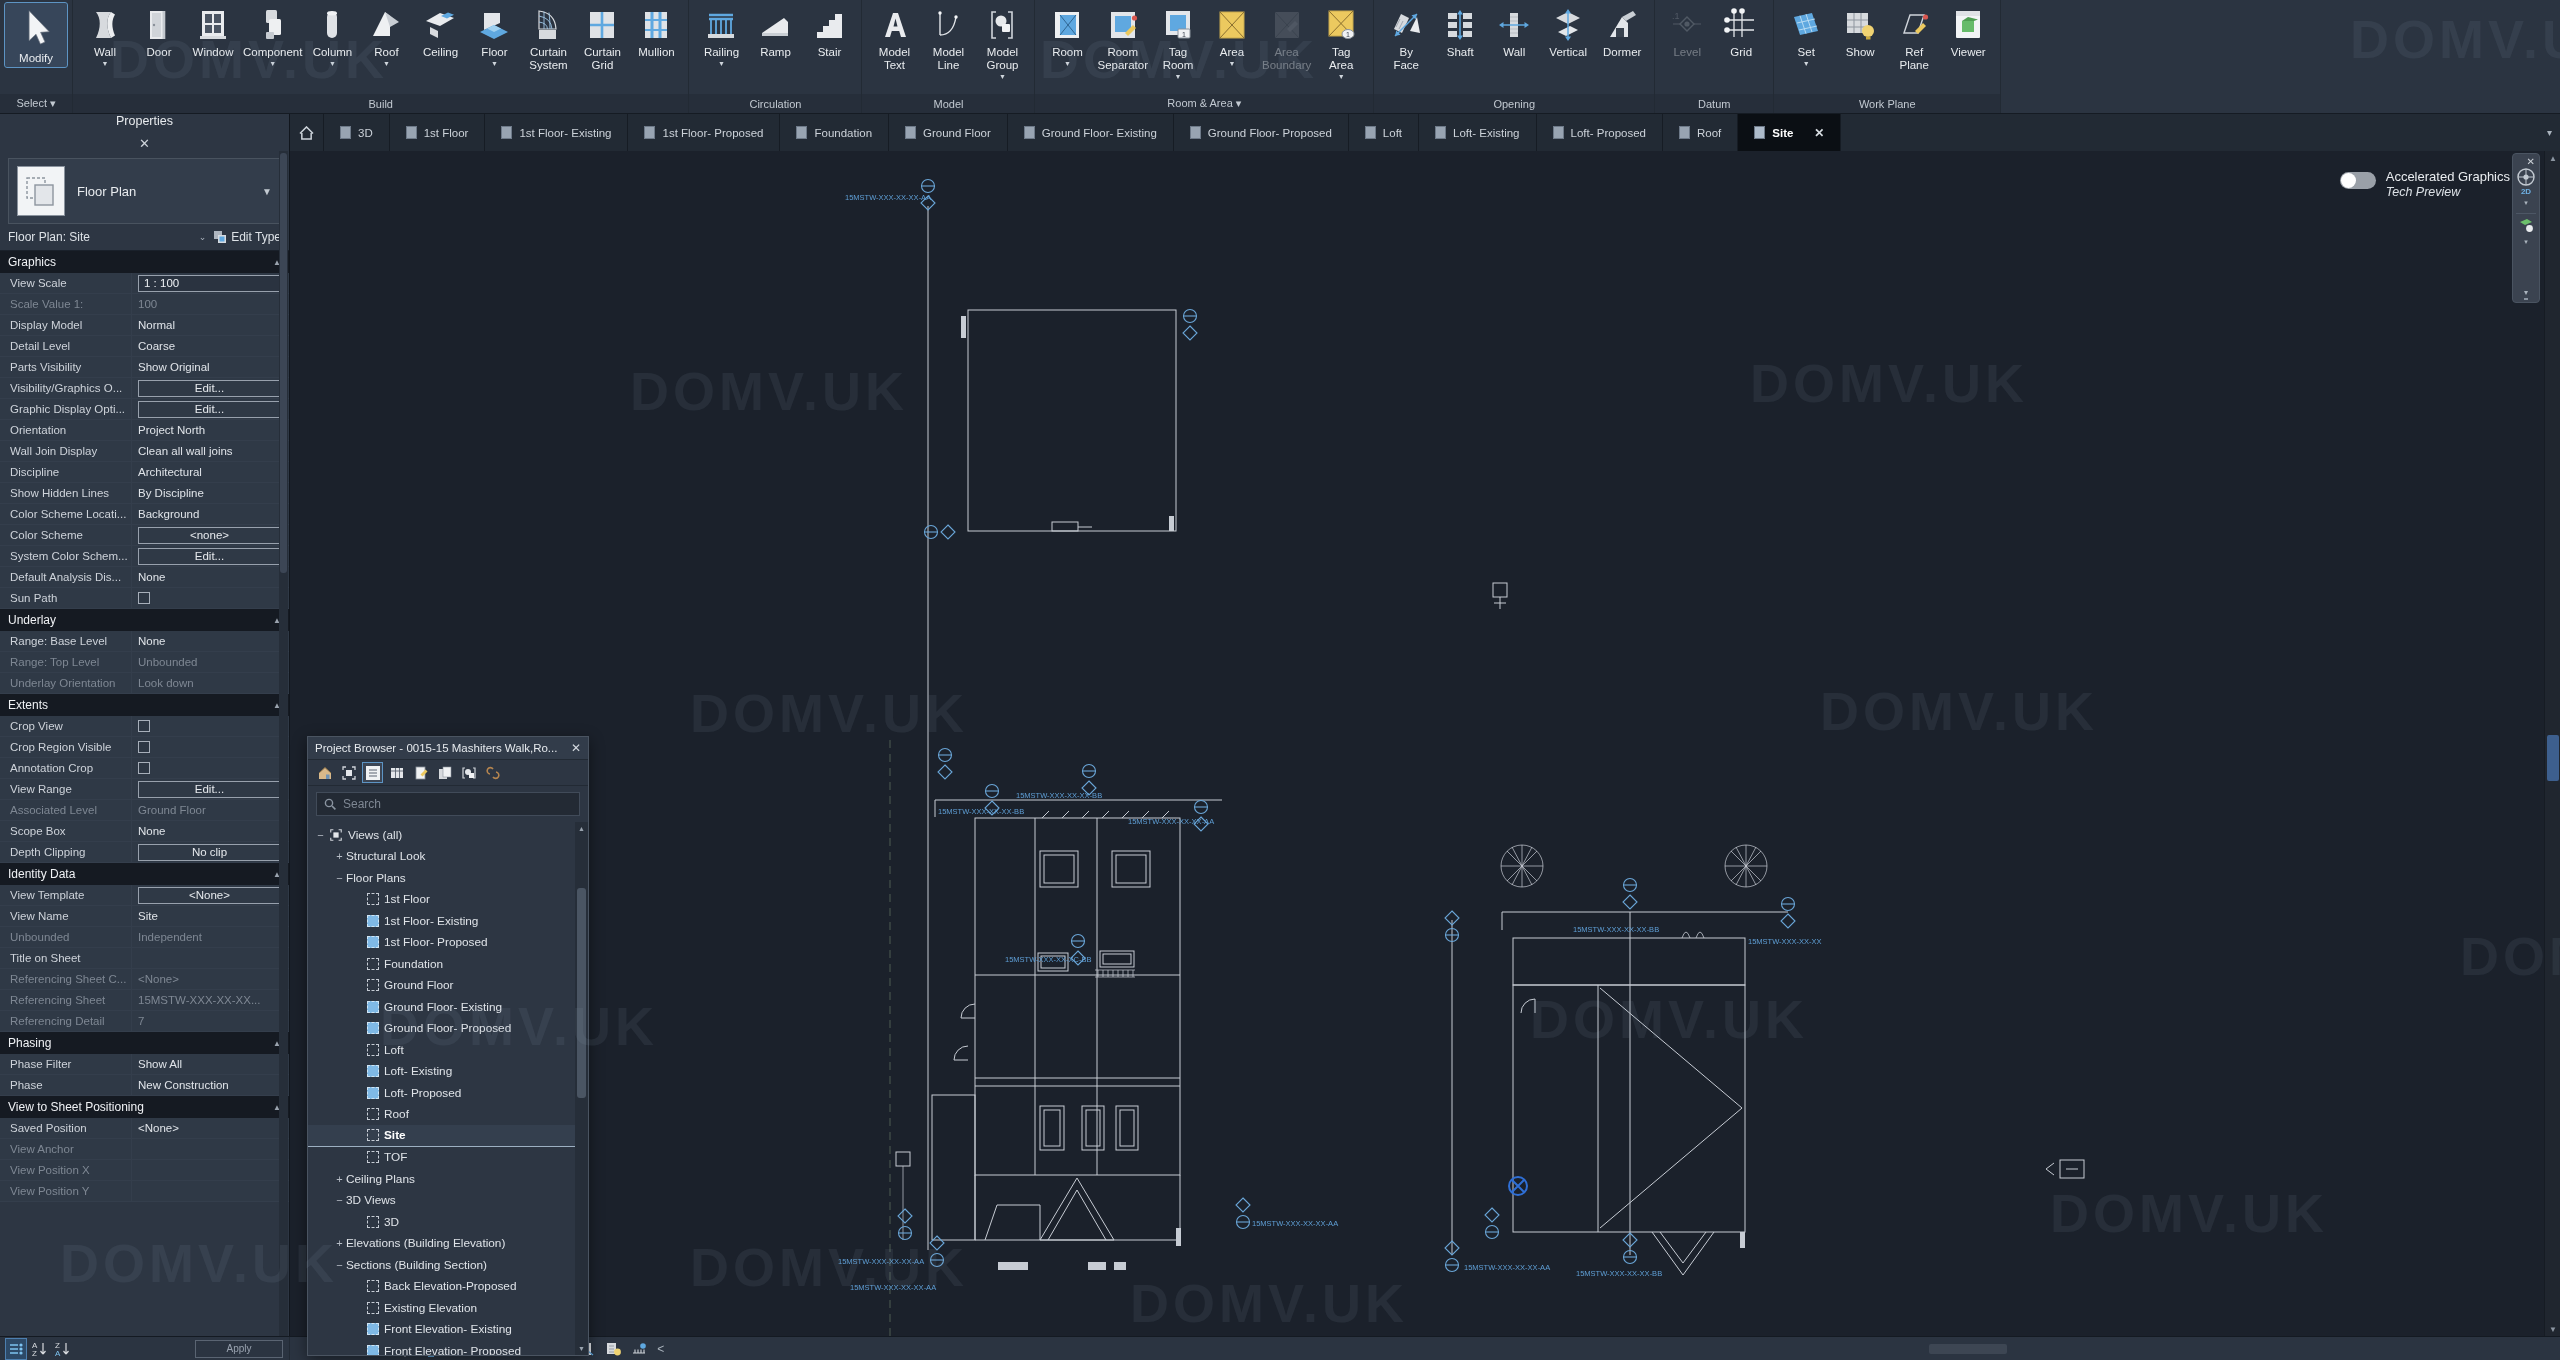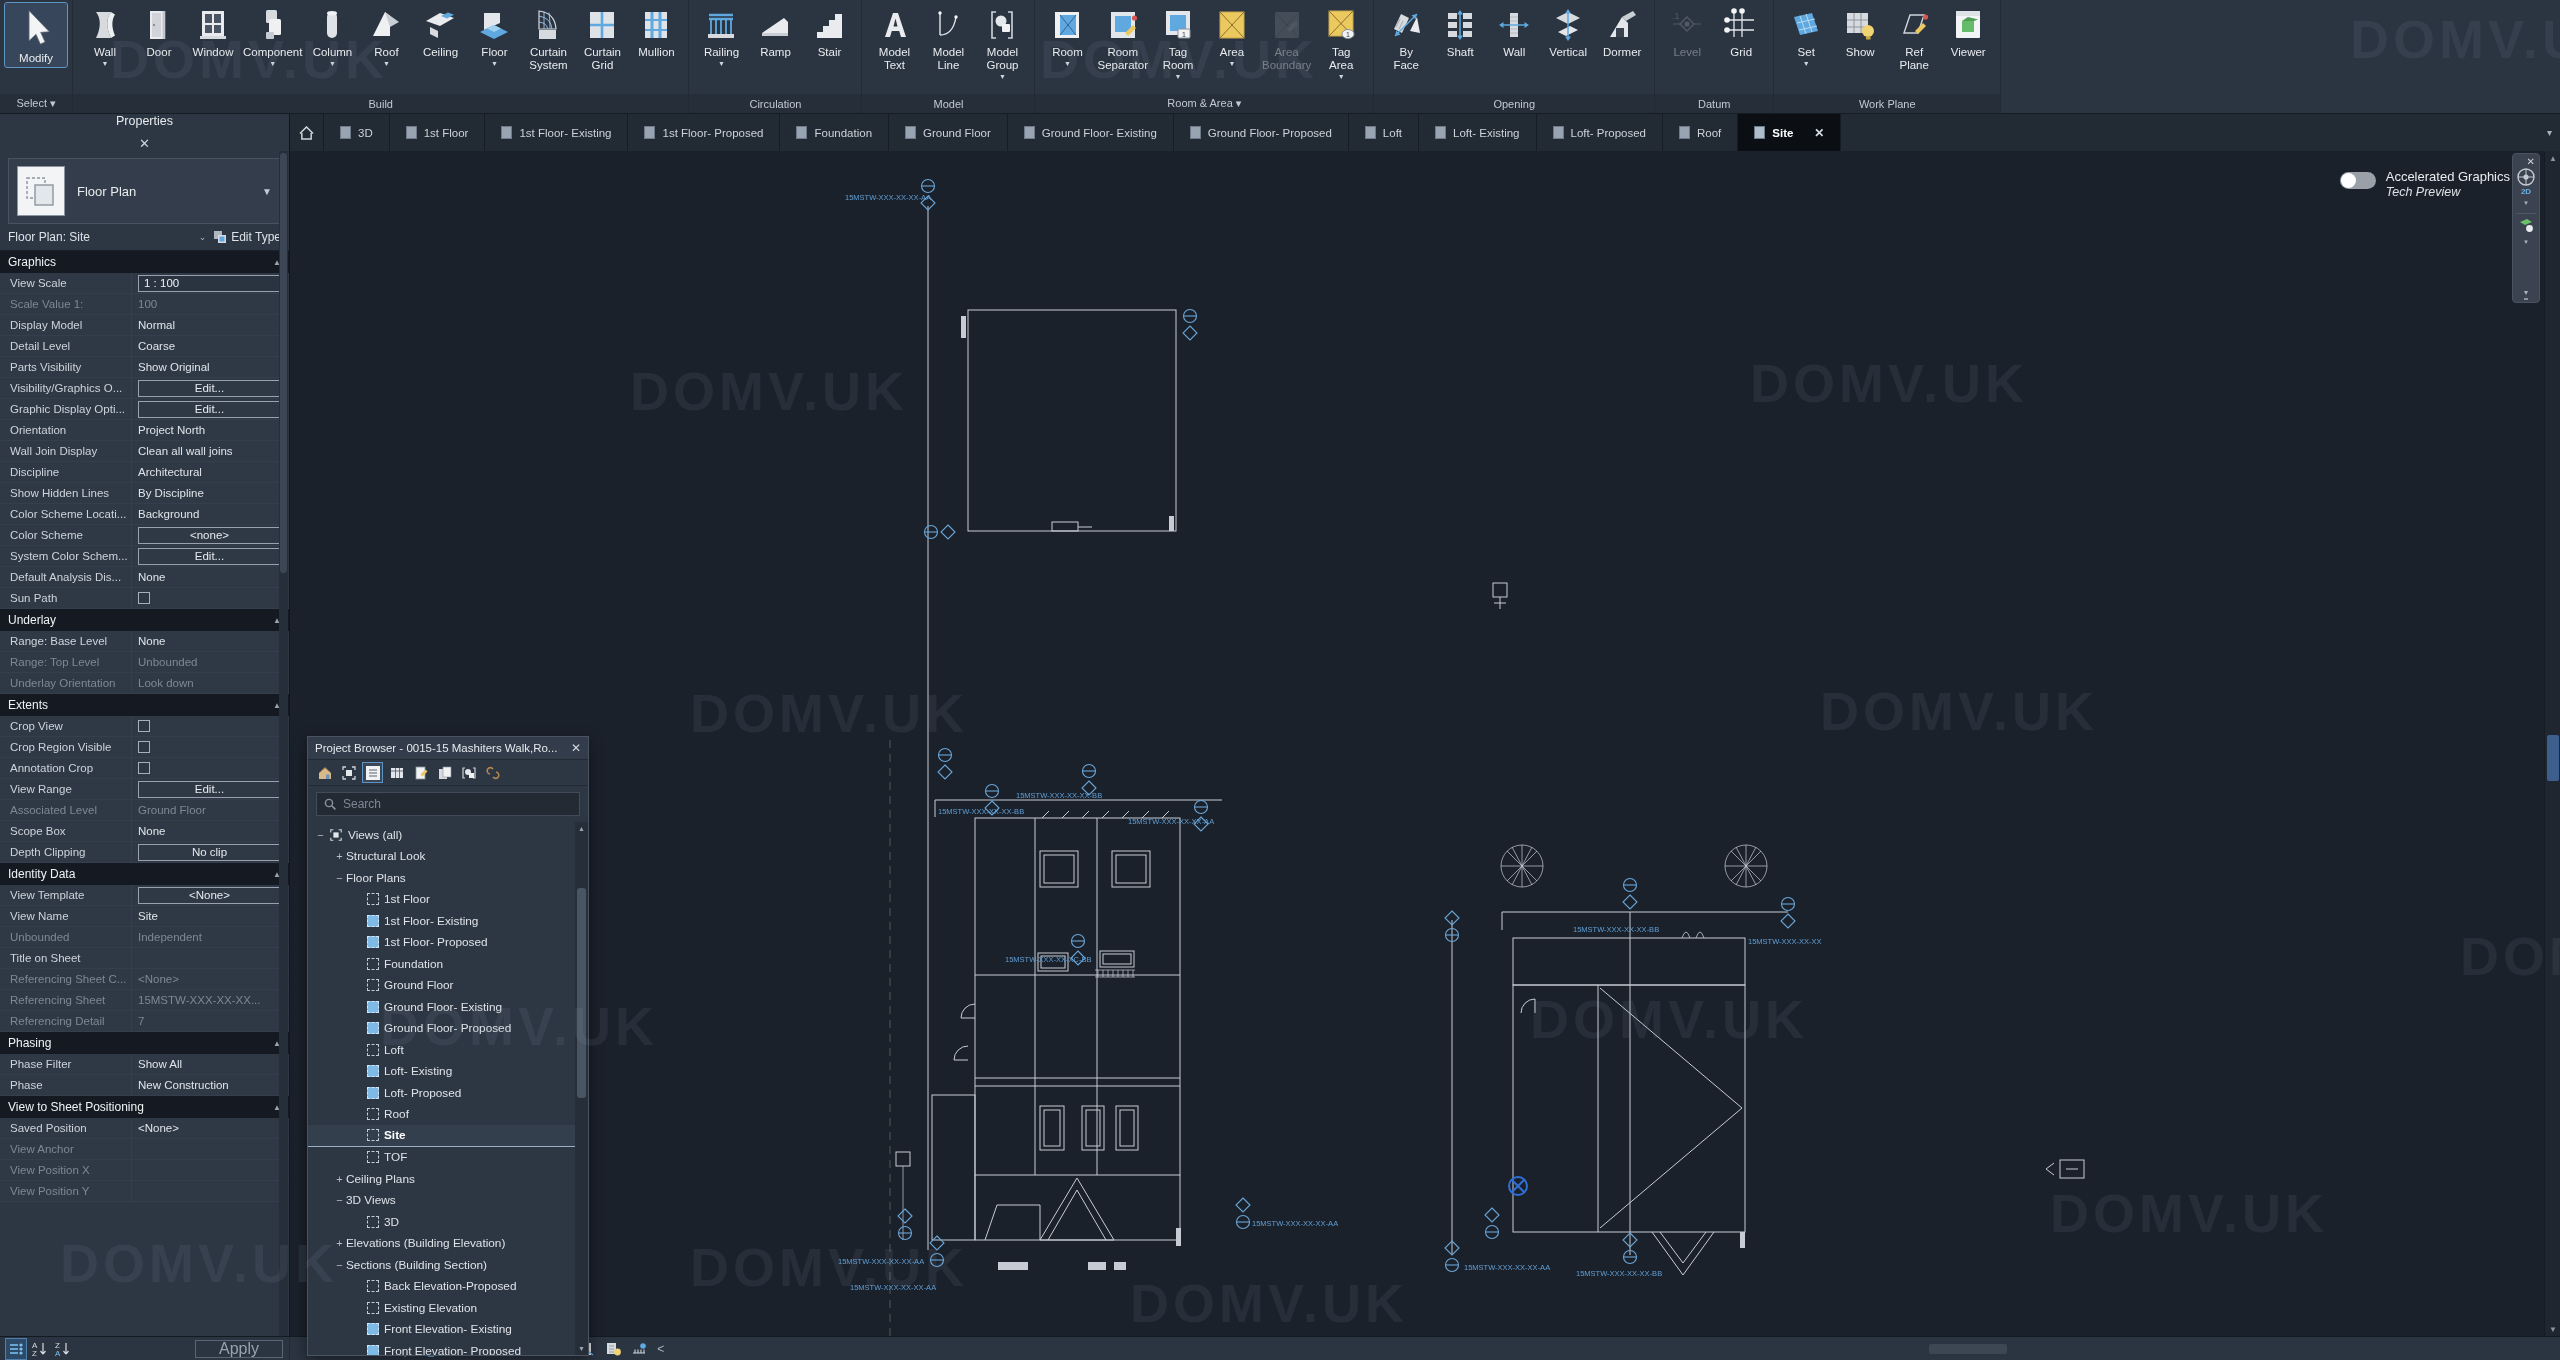--- a/index.html
+++ b/index.html
@@ -120,21 +120,21 @@
     display:flex; align-items:center; justify-content:center; }
 
   
   #statusbar { position:absolute; left:0; top:1336px; width:2560px; height:24px; background:#2b3441;
     border-top:1px solid #141a22; display:flex; align-items:center; }
   #sb-left { width:290px; display:flex; align-items:center; gap:3px; padding:0 6px; height:100%;
     border-right:1px solid #222a34; }
   .sbico { width:20px; height:20px; display:flex; align-items:center; justify-content:center; }
   .sbico.blue { background:#2d4a68; outline:1px solid #4d7faf; }
   #apply-btn { margin-left:auto; width:88px; height:18px; border:1px solid #5a6472;
-    color:#99a2af; font-size:16px; display:flex; align-items:center; justify-content:center; }
+    color:#99a2af; font-size:10px; display:flex; align-items:center; justify-content:center; }
   #sb-scale { margin-left:18px; font-size:12.5px; color:#dde2e7; letter-spacing:1px; }
   #sb-icons { display:flex; align-items:center; gap:6px; margin-left:16px; }
   #sb-collapse { color:#aab3bd; font-size:12px; margin-left:8px; }
   #hscroll { flex:1; height:12px; margin:0 10px; position:relative; }
   #hscroll .thumb { position:absolute; left:1255px; top:1px; width:78px; height:10px; background:#3d4document65; background:#3d4653; border-radius:2px; }
 
   
   #wmarks { position:absolute; inset:0; z-index:60; pointer-events:none; }
   .wm { position:absolute; font-size:54px; font-weight:bold; letter-spacing:4px;
     color:rgba(150,165,188,0.10); white-space:nowrap; }

